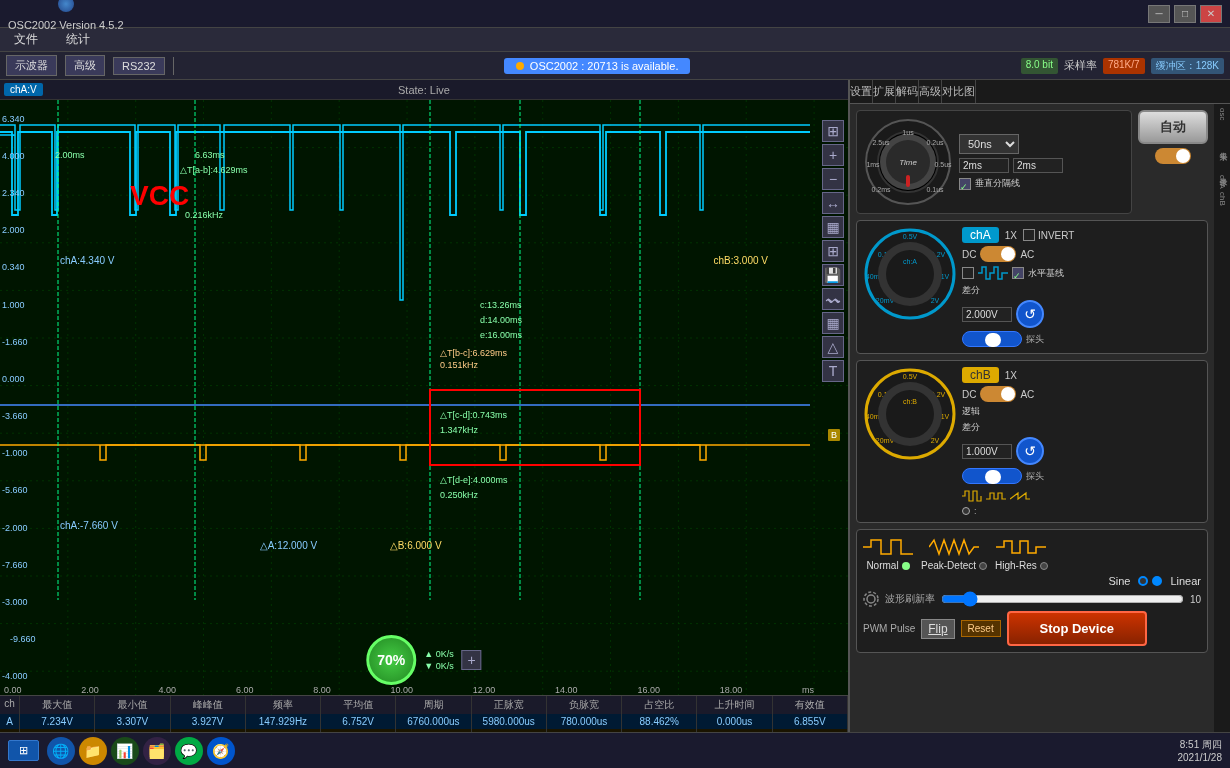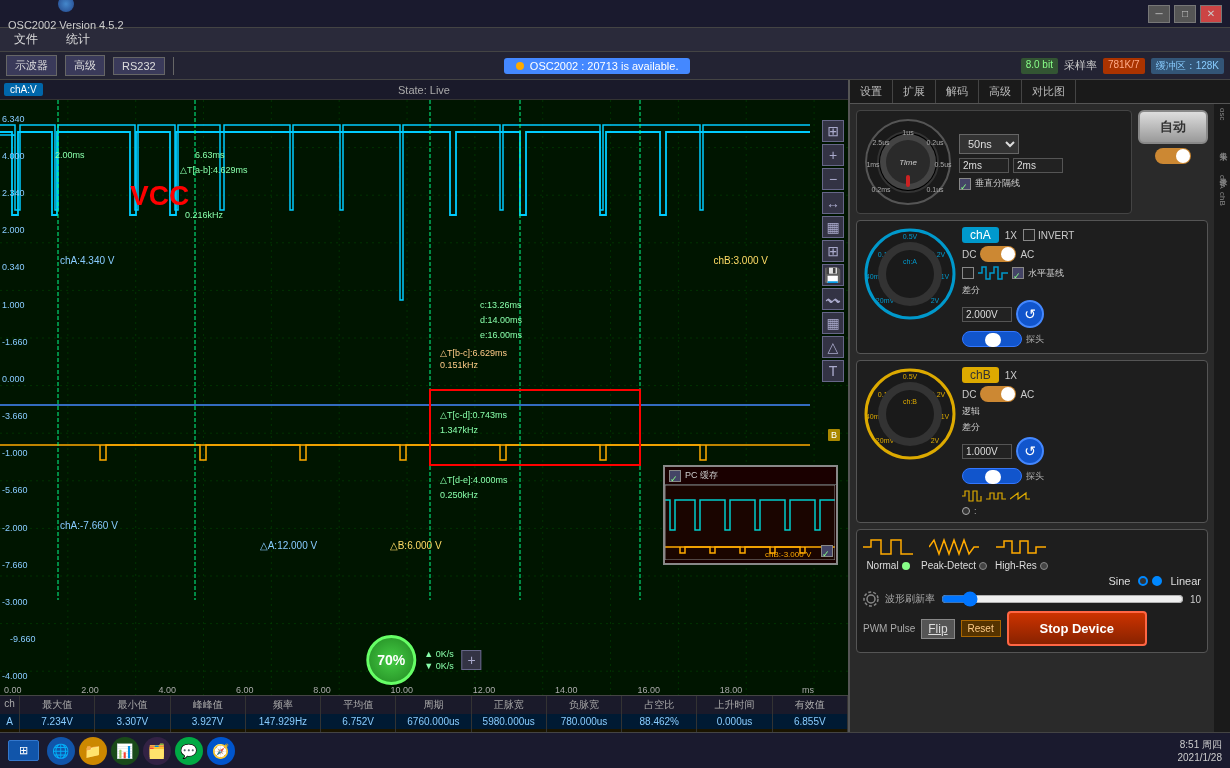--- a/index.html
+++ b/index.html
@@ -54,21 +54,21 @@
 
     
     .dc-ac-row { height: 24px; background: #1a1a2a; display: flex; align-items: center; padding: 2px 6px; gap: 6px; }
     .dc-ac-btn { background: #333; border: 1px solid #666; color: #ccc; font-size: 10px; padding: 1px 8px; cursor: pointer; }
 
     
     .right-panel { width: 380px; background: #2a2a2a; display: flex; flex-direction: column; overflow: hidden; }
 
     
     .right-tabs { display: flex; background: #1a1a1a; border-bottom: 1px solid #555; }
-    .right-tab { padding: 4px 10px; font-size: 11px; color: #bbb; cursor: pointer; border-right: 1px solid #444; }
+    .right-tab { padding: 4px 0; font-size: 11px; color: #bbb; cursor: pointer; border-right: 1px solid #444; }
 
     
     .settings-content { flex: 1; overflow-y: auto; padding: 6px; display: flex; flex-direction: column; gap: 6px; }
 
     
     .time-section { background: #1e1e1e; border: 1px solid #444; border-radius: 4px; padding: 6px; }
 
     
     .auto-btn { background: linear-gradient(to bottom, #ddd, #999); border: 2px solid #888; border-radius: 6px; color: #333; font-size: 13px; font-weight: bold; padding: 6px 20px; cursor: pointer; }
 
@@ -330,40 +330,20 @@
         <div class="zoom-btn">↔</div>
         <div class="zoom-btn">▦</div>
         <div class="zoom-btn">⊞</div>
         <div class="zoom-btn">💾</div>
         <div class="zoom-btn">〰</div>
         <div class="zoom-btn">▦</div>
         <div class="zoom-btn">△</div>
         <div class="zoom-btn">T</div>
       </div>
 
-      <div class="pc-cache">
-        <div style="display:flex;align-items:center;gap:4px;padding:2px 4px;border-bottom:1px solid #555;">
-          <div class="cb checked"></div>
-          <span style="font-size:9px;color:#ccc;">PC 缓存</span>
-        </div>
-        <svg width="170" height="75" style="display:block;">
-          <rect width="170" height="75" fill="#1a0500"></rect>
-
-          <polyline points="0,15 5,15 5,45 10,45 10,15 30,15 30,45 35,45 35,15 60,15 60,45 65,45 65,15 90,15 90,45 95,45 95,15 120,15 120,45 125,45 125,15 150,15 150,45 155,45 155,15 170,15" fill="none" stroke="#00cccc" stroke-width="1.5"></polyline>
-
-          <line x1="0" y1="62" x2="170" y2="62" stroke="#ffaa00" stroke-width="1.5"></line>
-          <polyline points="15,62 15,68 20,68 20,62 45,62 45,68 50,68 50,62 75,62 75,68 80,68 80,62 105,62 105,68 110,68 110,62 135,62 135,68 140,68 140,62" fill="none" stroke="#ffaa00" stroke-width="1.5"></polyline>
-
-          <text x="100" y="72" fill="#ffaa00" font-size="8">chB:-3.000 V</text>
-          <rect x="0" y="0" width="170" height="75" fill="none" stroke="#888" stroke-width="1"></rect>
-        </svg>
-        <div style="position:absolute;bottom:3px;right:3px;">
-          <div class="cb checked"></div>
-        </div>
-      </div>
 
       <div style="position:absolute;bottom:10px;left:50%;transform:translateX(-50%);display:flex;align-items:center;gap:8px;">
         <div class="green-circle">70%</div>
         <div style="display:flex;flex-direction:column;gap:2px;font-size:9px;color:#88ffaa;">
           <span>▲ 0K/s</span>
           <span>▼ 0K/s</span>
         </div>
         <div class="zoom-btn" style="width:20px;height:20px;font-size:14px;">+</div>
       </div>
 

